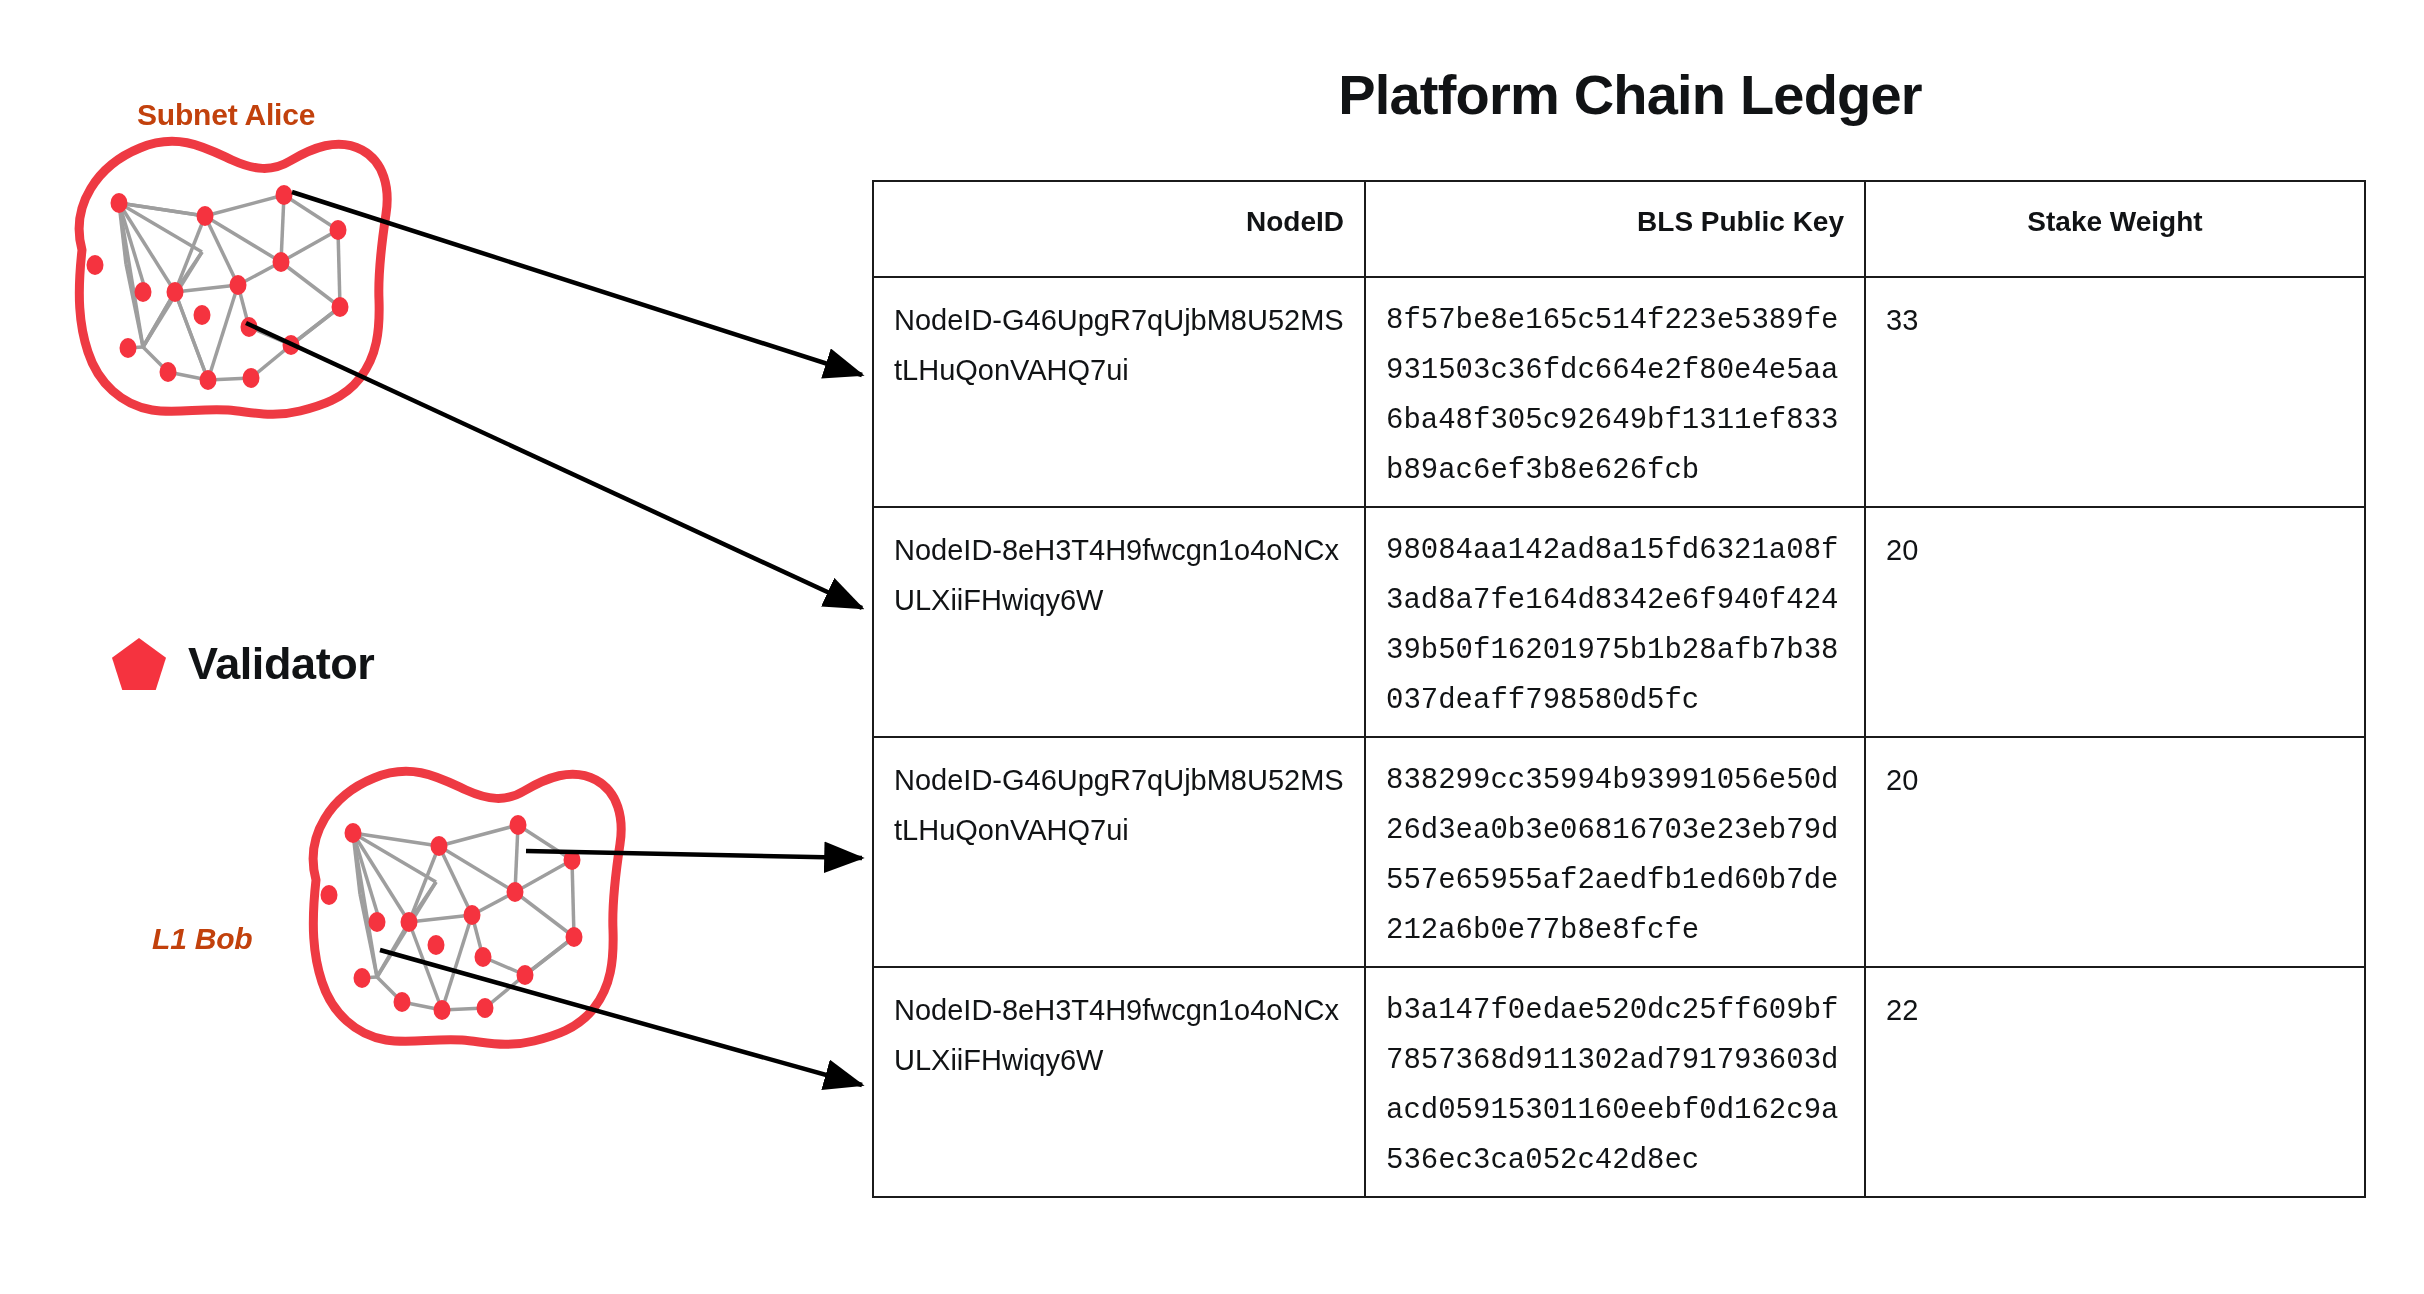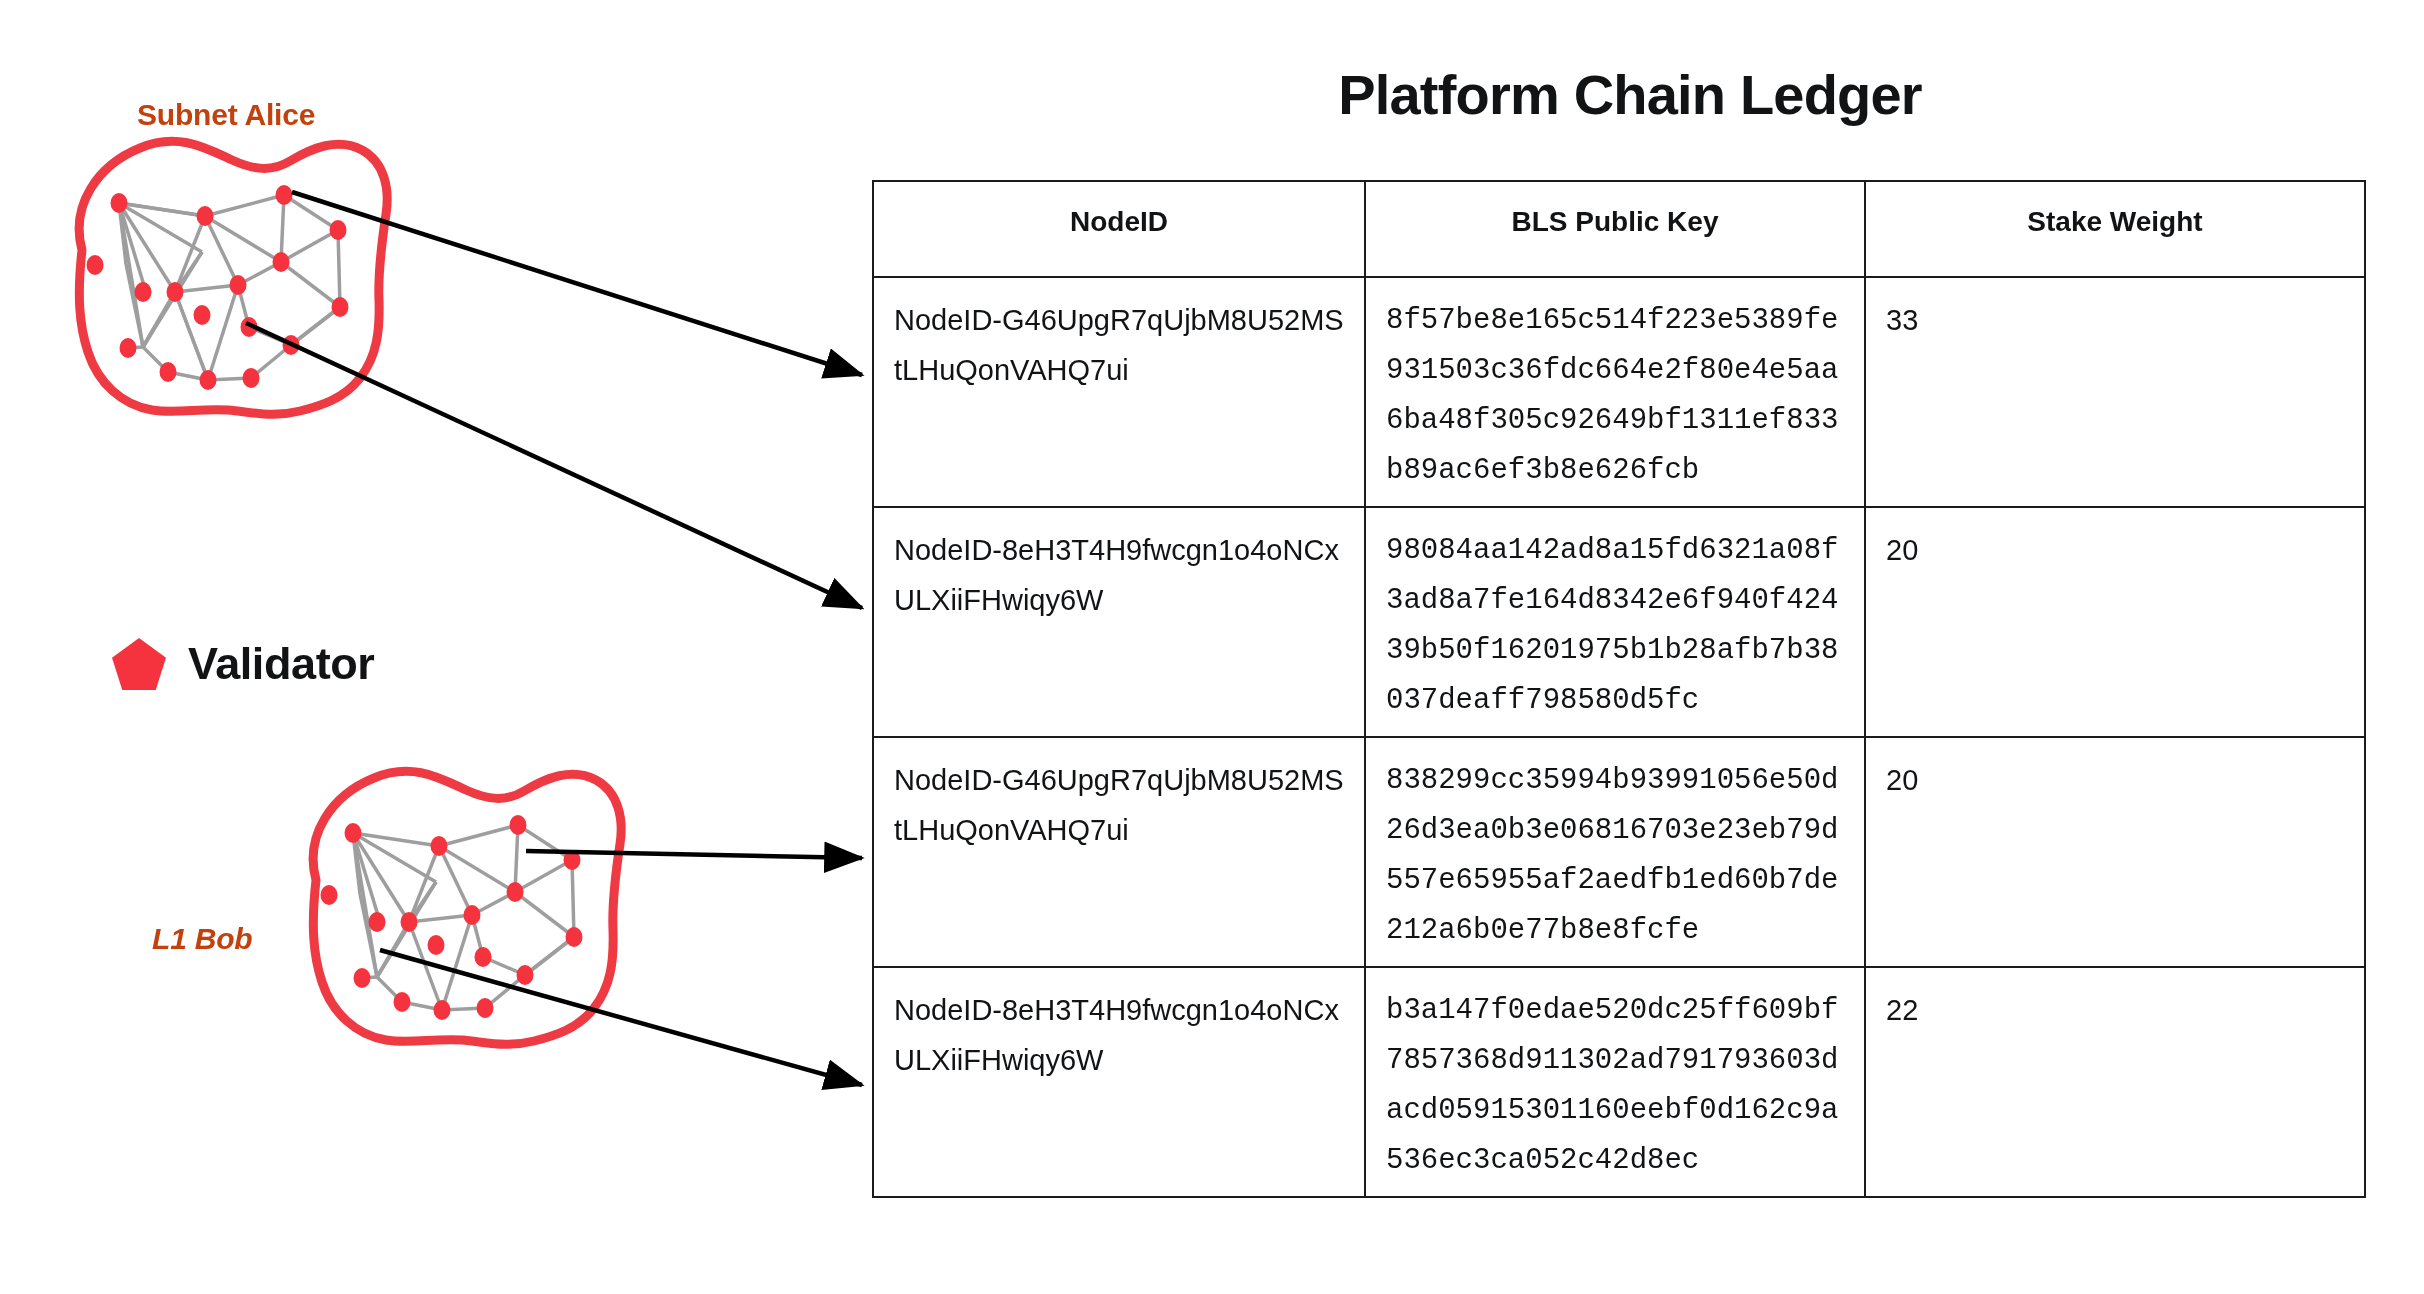--- a/index.html
+++ b/index.html
@@ -91,21 +91,21 @@
   #ledger-table td {
     border: 2.5px solid #1b1b1b;
     vertical-align: top;
     padding: 18px 20px 0 20px;
     color: #111315;
   }
   #ledger-table th {
     font-size: 28px;
     font-weight: bold;
     height: 70px;
-    text-align: center;
+    text-align: right;
     padding-top: 24px;
   }
   #ledger-table th.center { text-align: center; margin-left: 44px; }
   #ledger-table td {
     font-size: 29px;
     line-height: 1.72;
     font-weight: 400;
     height: 210px;
   }
   .col-nodeid { width: 492px; }

